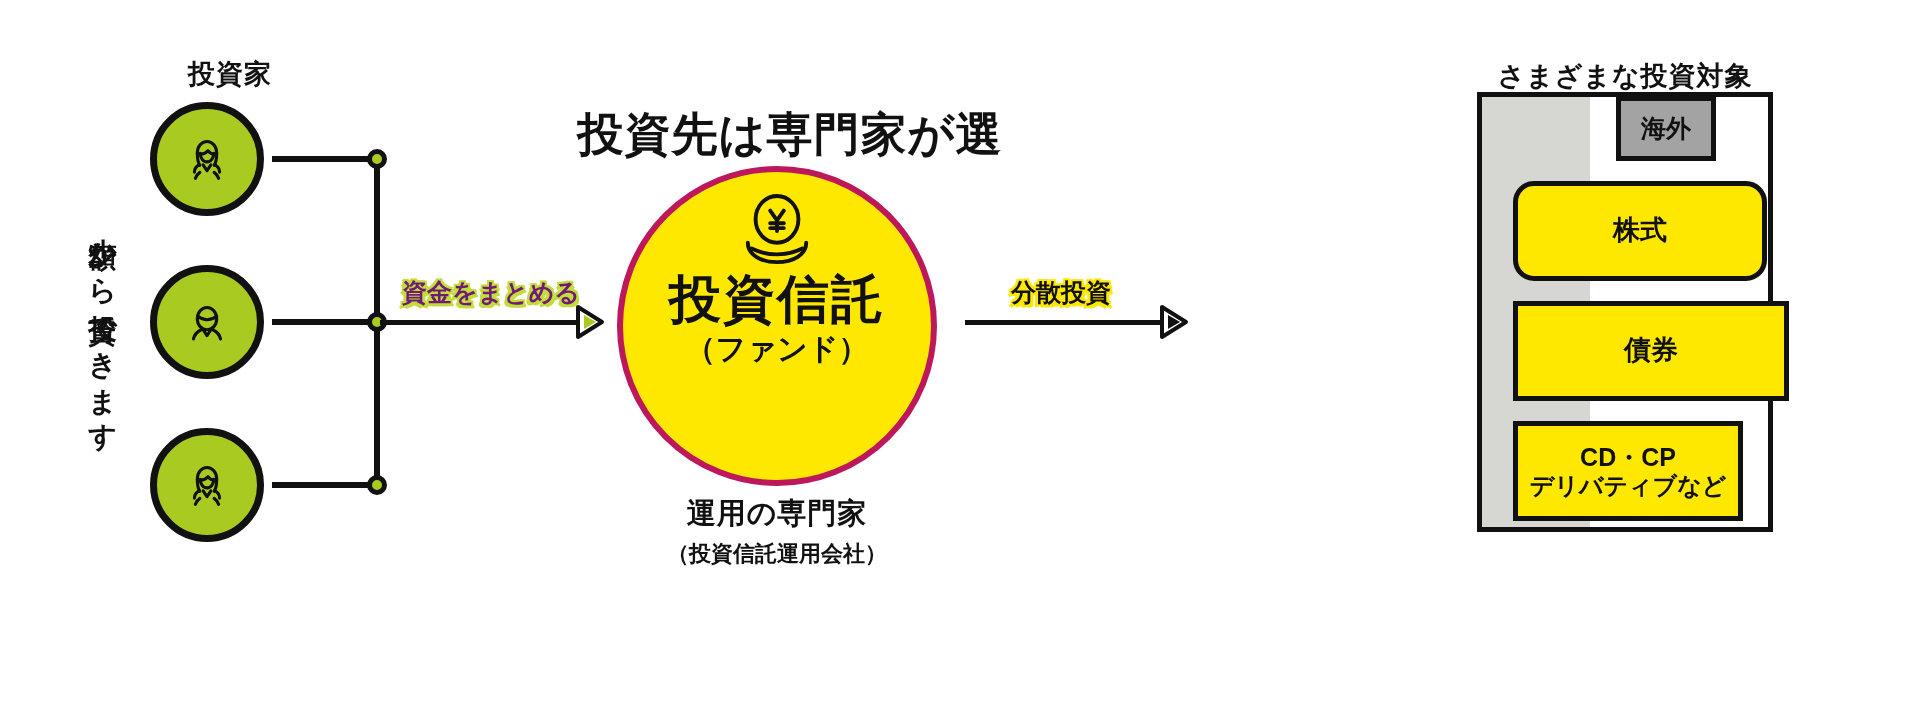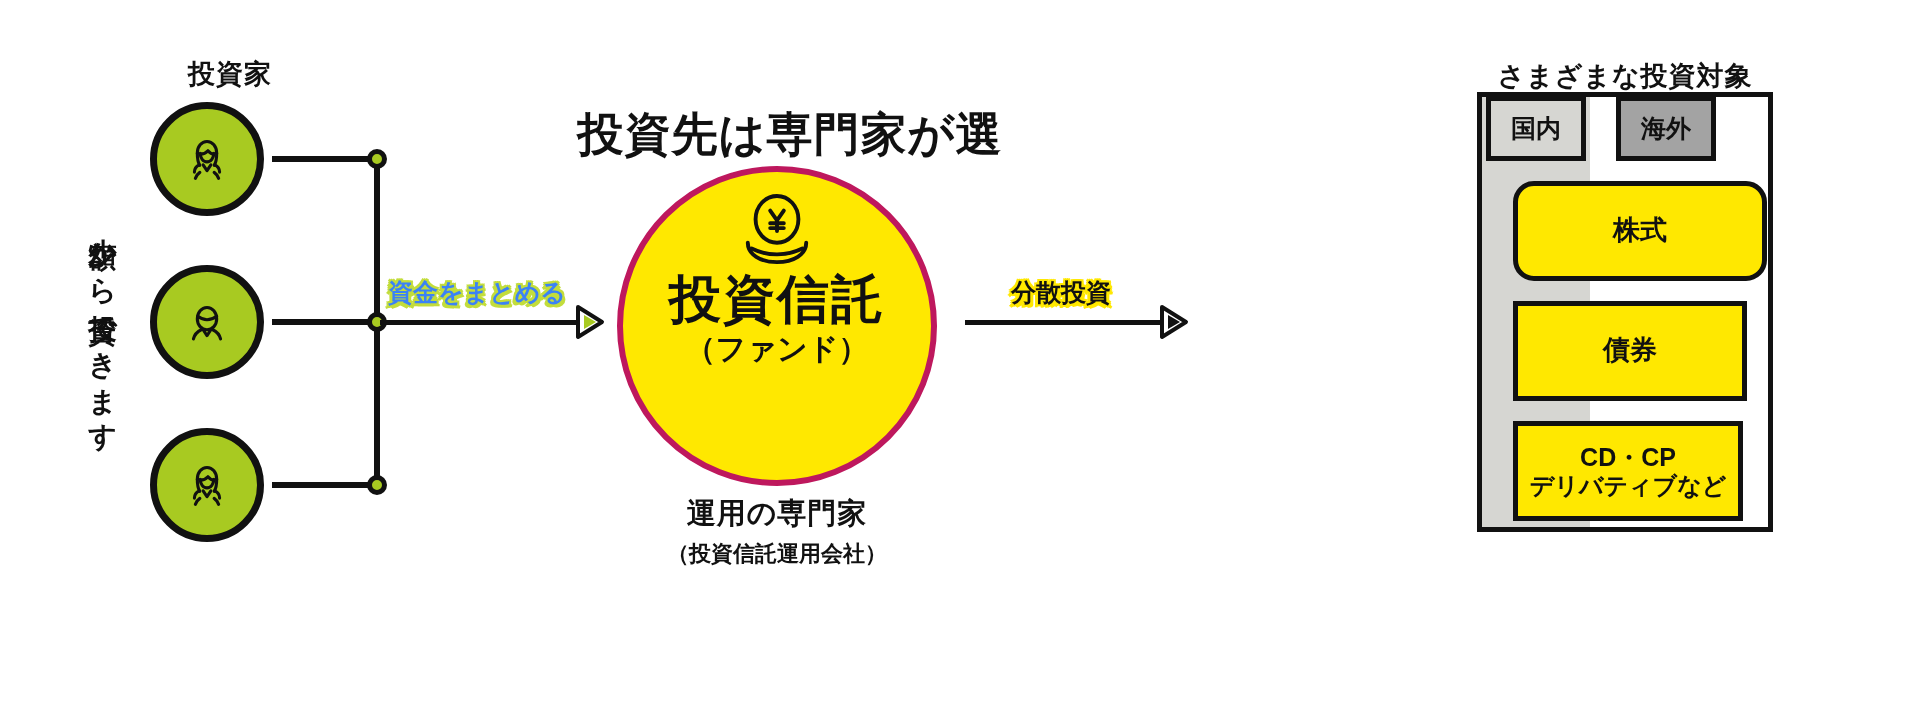--- a/index.html
+++ b/index.html
@@ -61,22 +61,22 @@
   .arrow-shaft{background:#111;height:5px;}
   #arrow1-shaft{left:380px;top:284px;width:197px;}
   #arrow2-shaft{left:965px;top:284px;width:196px;}
   .arrowhead{width:30px;height:36px;}
   #arrow1-head{left:575px;top:268px;}
   #arrow2-head{left:1159px;top:268px;}
 
   .arrow-label{
     font-size:25px;font-weight:700;white-space:nowrap;
   }
-  #arrow1-label{left:388px;top:240px;
-    color:#3b82f6;
+  #arrow1-label{left:402px;top:240px;
+    color:#701a75;
     text-shadow:
       2px 0 0 #c3dd3c,-2px 0 0 #c3dd3c,0 2px 0 #c3dd3c,0 -2px 0 #c3dd3c,
       2px 2px 0 #c3dd3c,-2px 2px 0 #c3dd3c,2px -2px 0 #c3dd3c,-2px -2px 0 #c3dd3c,
       3px 3px 0 #c3dd3c,-3px 3px 0 #c3dd3c;
   }
   #arrow2-label{left:1011px;top:240px;
     color:#111;
     text-shadow:
       2px 0 0 #ffe800,-2px 0 0 #ffe800,0 2px 0 #ffe800,0 -2px 0 #ffe800,
       2px 2px 0 #ffe800,-2px 2px 0 #ffe800,2px -2px 0 #ffe800,-2px -2px 0 #ffe800,
@@ -133,21 +133,21 @@
   #region-domestic{left:1486px;top:60px;width:100px;height:65px;background:#d6d6d2;}
   #region-overseas{left:1616px;top:60px;width:100px;height:65px;background:#a3a3a3;}
 
   .asset-box{
     border:5px solid #111;box-sizing:border-box;
     background:#ffe800;
     display:flex;flex-direction:column;align-items:center;justify-content:center;
     font-weight:700;line-height:1.15;
   }
   #asset-0{left:1513px;top:145px;width:254px;height:100px;font-size:27px;border-radius:21px;}
-  #asset-1{left:1513px;top:265px;width:234px;height:100px;font-size:27px;}
+  #asset-1{left:1513px;top:265px;width:276px;height:100px;font-size:27px;}
   #asset-2{left:1513px;top:385px;width:230px;height:100px;font-size:25px;}
   .asset-line2{font-size:24px;}
 
   svg{display:block;}
 </style>
 </head>
 <body>
 
 <div class="stage">
 
@@ -237,21 +237,20 @@
     <svg width="30" height="36" viewBox="0 0 30 36">
       <path d="M3 3 L27 18 L3 33 Z" fill="#ffffff" stroke="#111" stroke-width="4" stroke-linejoin="round"></path>
       <path d="M9 11 L21 18 L9 25 Z" fill="#111111"></path>
     </svg>
   </div>
 
   <div class="abs" id="targets-title">さまざまな投資対象</div>
   <div class="abs" id="targets-frame"></div>
   <div class="abs" id="domestic-band"></div>
 
-  <div class="abs region-box" id="region-domestic">国内</div>
   <div class="abs region-box" id="region-overseas">海外</div>
 
   <div class="abs asset-box" id="asset-0">
     <div>株式</div>
   </div>
   <div class="abs asset-box" id="asset-1">
     <div>債券</div>
   </div>
   <div class="abs asset-box" id="asset-2">
     <div>CD・CP</div>

